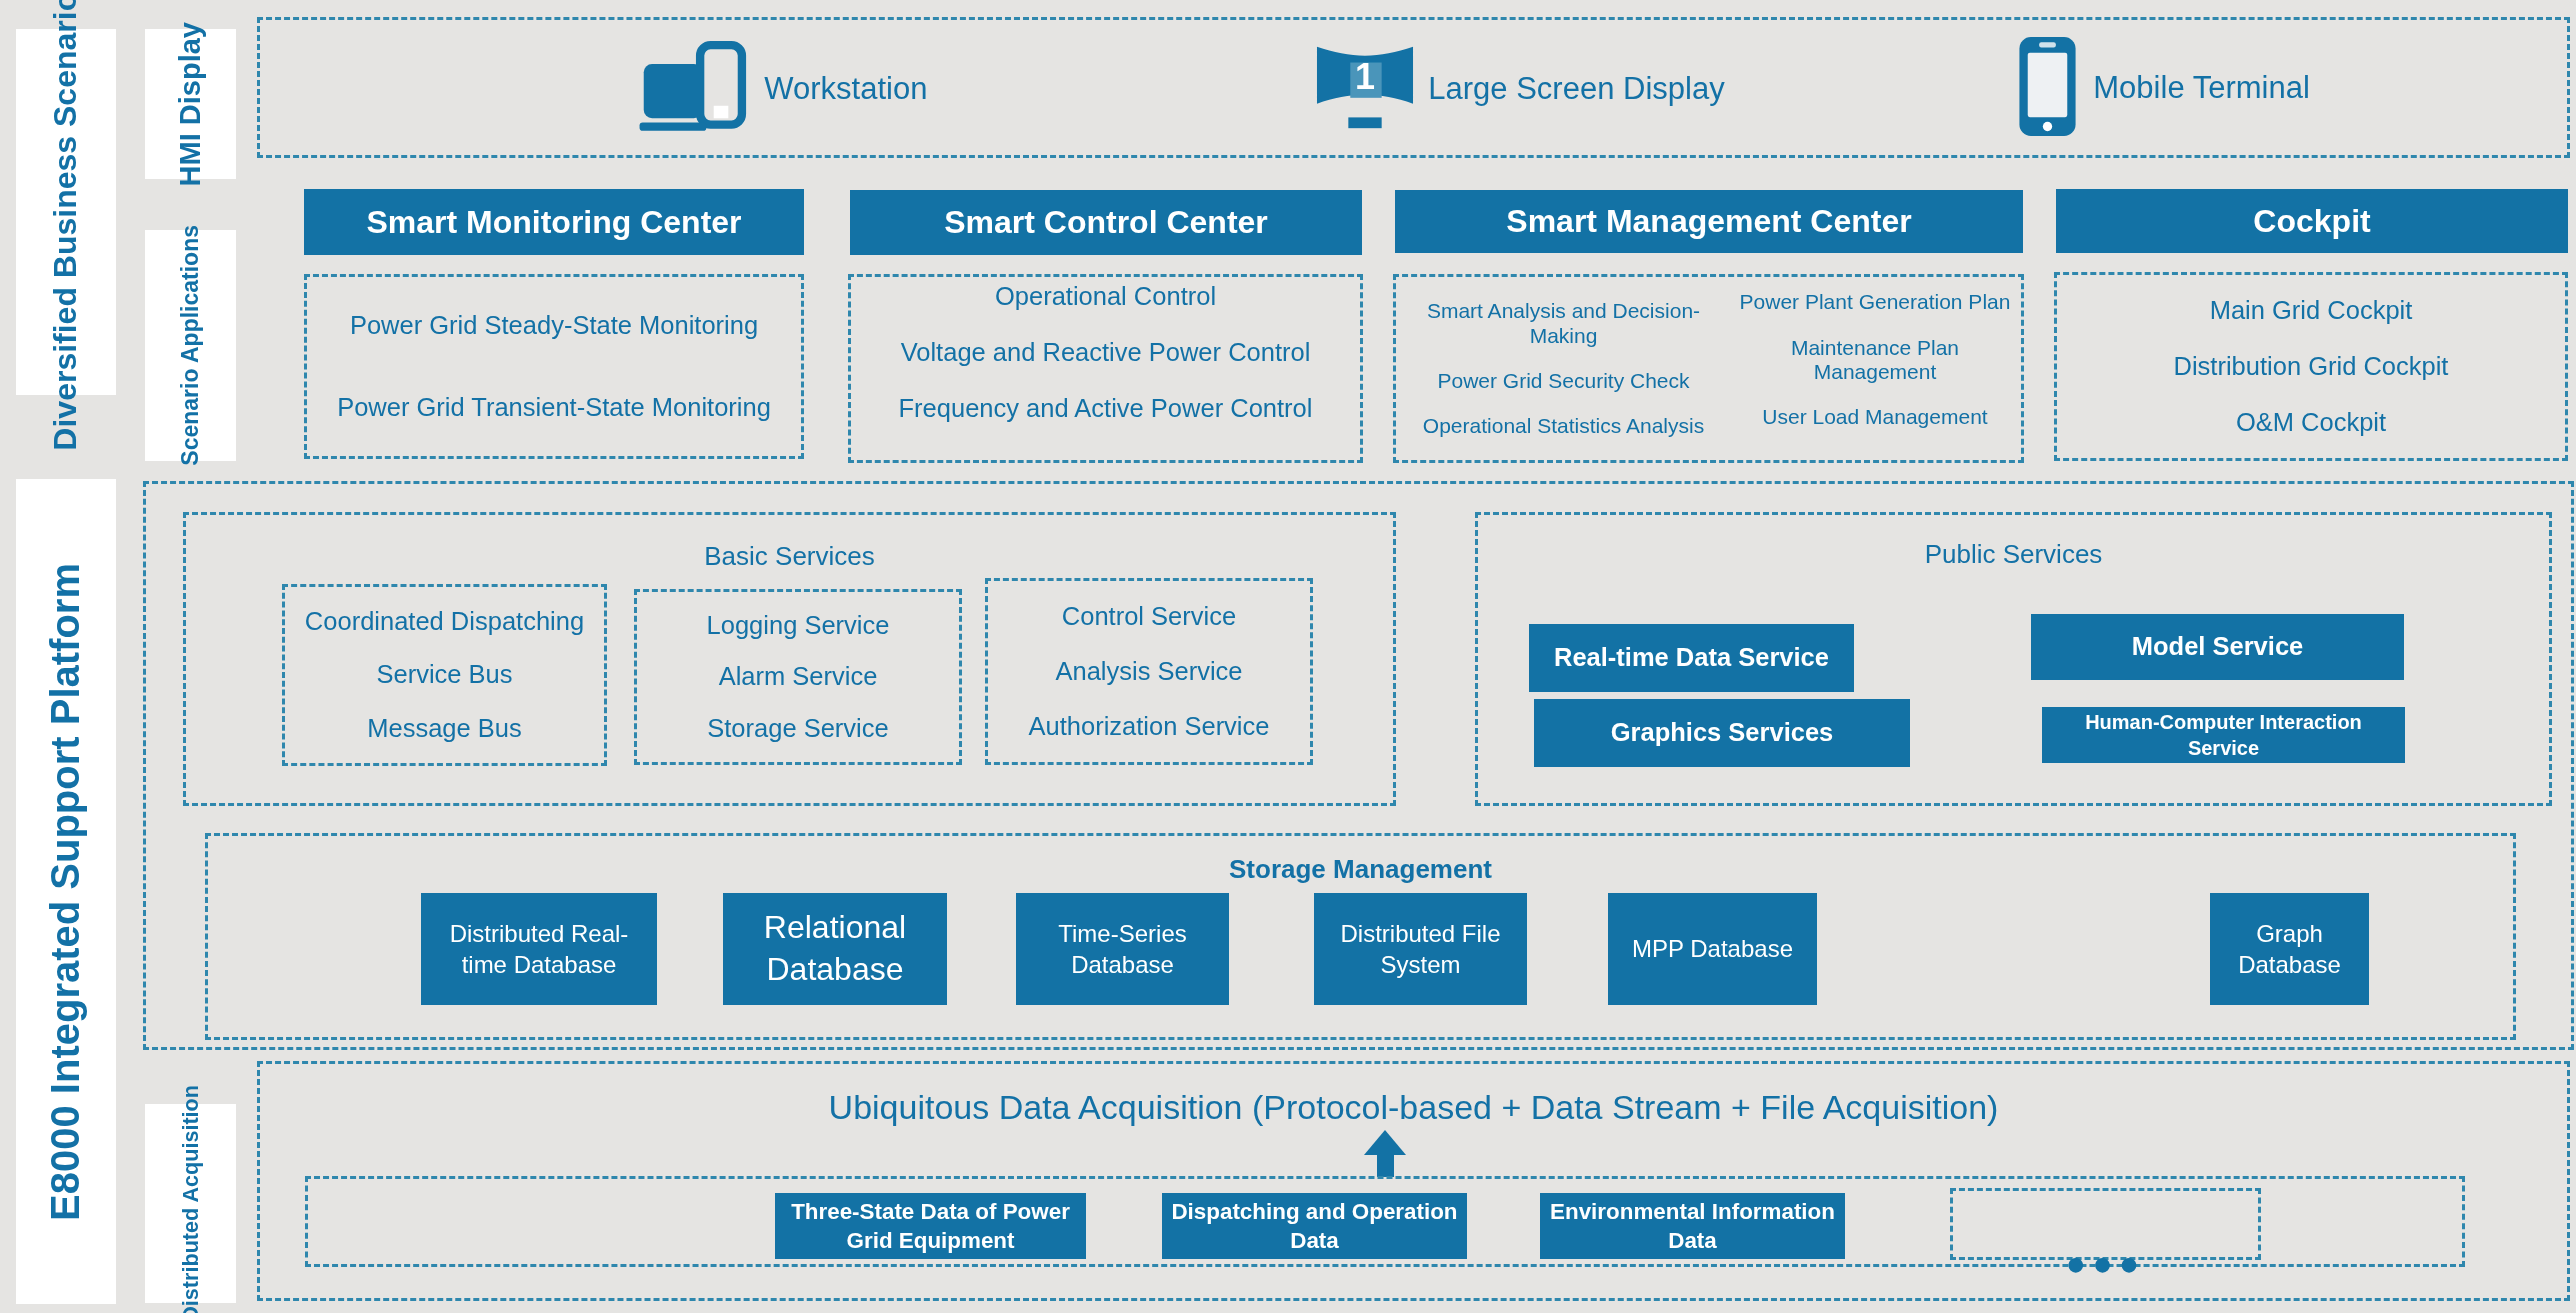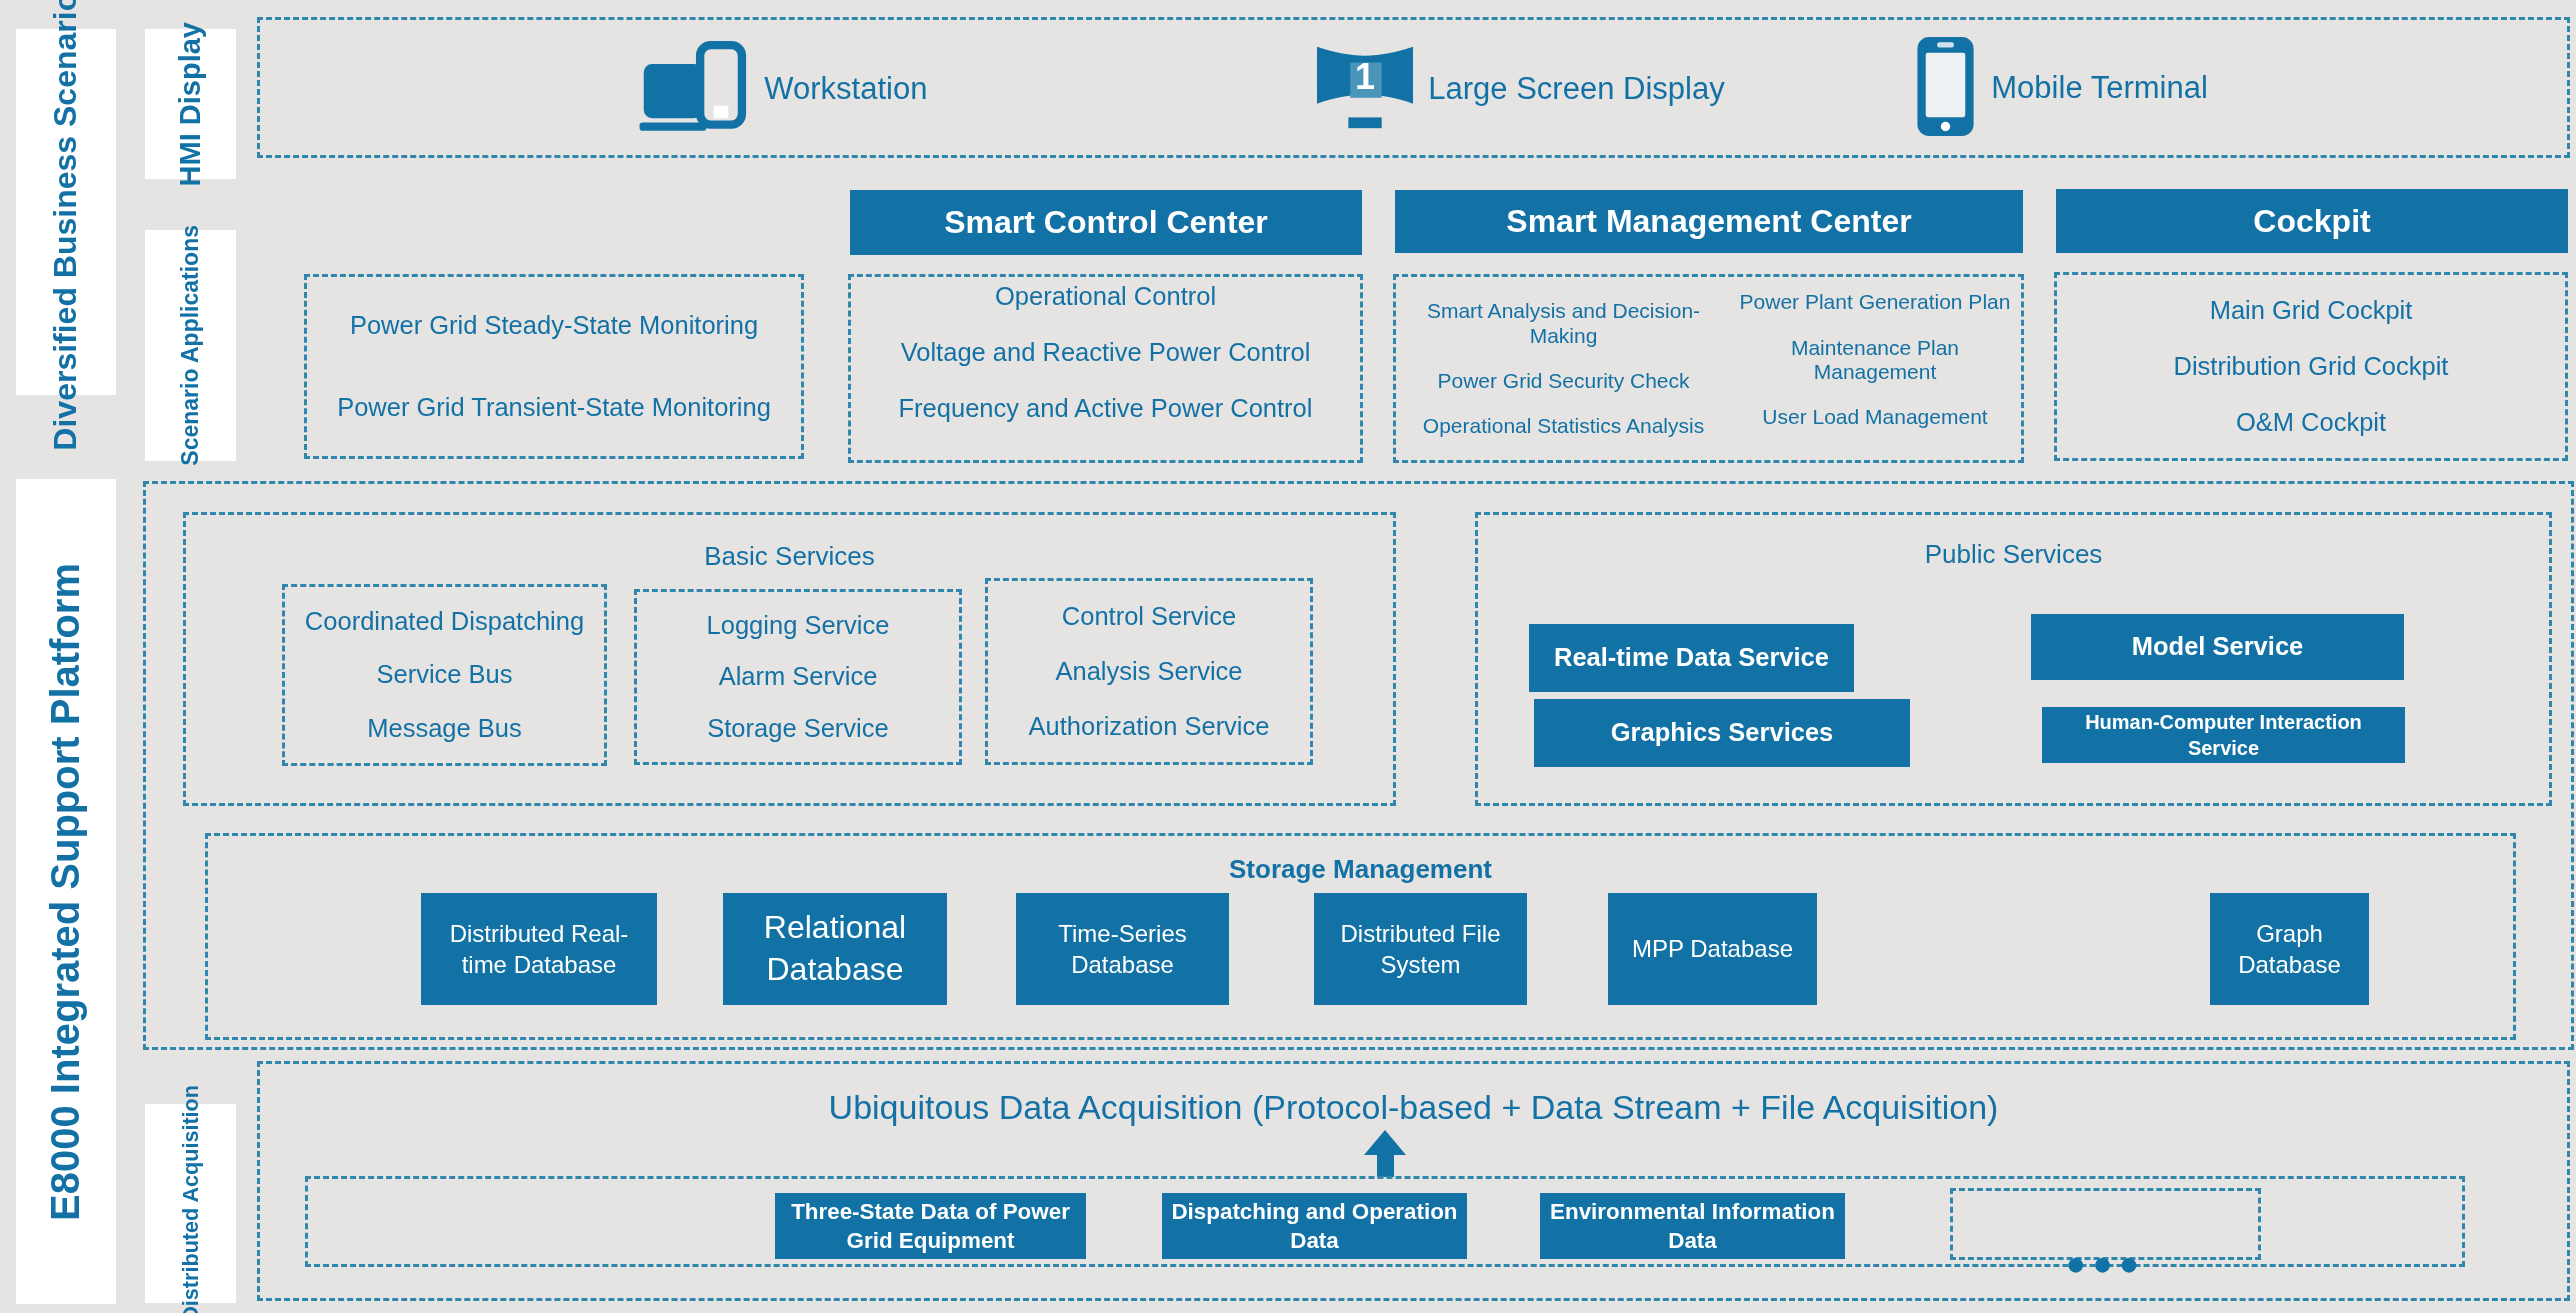--- a/index.html
+++ b/index.html
@@ -69,33 +69,34 @@
       <span class="icon-wrap">
         <svg width="108" height="98" viewBox="0 0 110 100">
           <path d="M6 8 C 40 20, 70 20, 104 8 L 104 66 C 70 54, 40 54, 6 66 Z" fill="#1372a5"></path>
           <rect x="40" y="24" width="32" height="36" fill="#4a95ba"></rect>
           <rect x="38" y="80" width="34" height="11" fill="#1372a5"></rect>
         </svg>
         <span class="screen-num">1</span>
       </span>
       <span class="hmi-label">Large Screen Display</span>
     </div>
-    <div class="hmi-item" style="left:1649px;top:14px;height:108px;">
+    <div class="hmi-item" style="left:1751px;top:14px;height:108px;">
       <span class="icon-wrap">
         <svg width="73" height="104" viewBox="0 0 70 100">
           <rect x="8" y="2" width="54" height="95" rx="11" fill="#1372a5"></rect>
           <rect x="16" y="17" width="38" height="62" rx="2" fill="#eef1f3"></rect>
           <rect x="27" y="7" width="16" height="5" rx="2" fill="#cfe2ec"></rect>
           <circle cx="35" cy="88" r="4.5" fill="#ffffff"></circle>
         </svg>
       </span>
       <span class="hmi-label">Mobile Terminal</span>
     </div>
   </div>
 
+  <div class="hdr" style="left:304px;top:189px;width:500px;height:66px;">Smart Monitoring Center</div>
   <div class="dashed" style="left:304px;top:274px;width:500px;height:185px;"></div>
   <div class="svc-col" style="left:304px;top:274px;width:500px;height:185px;">
     <span class="svc-item">Power Grid Steady-State Monitoring</span>
     <span class="svc-item">Power Grid Transient-State Monitoring</span>
   </div>
 
   <div class="hdr" style="left:850px;top:190px;width:512px;height:65px;">Smart Control Center</div>
   <div class="dashed" style="left:848px;top:274px;width:515px;height:189px;"></div>
   <div class="svc-col" style="left:848px;top:258px;width:515px;height:189px;">
     <span class="svc-item">Operational Control</span>

